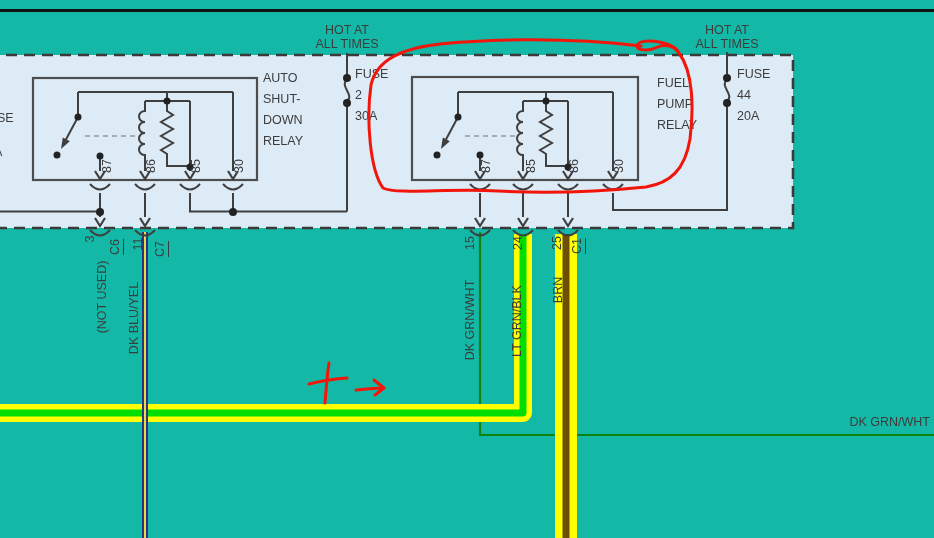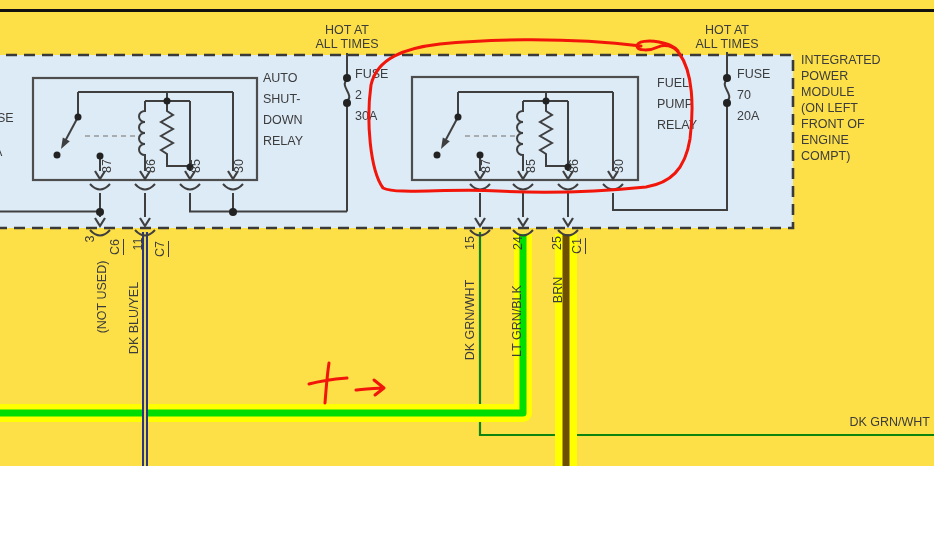--- a/index.html
+++ b/index.html
@@ -1,16 +1,16 @@
 <!DOCTYPE html>
 <html><head>
 <meta charset="utf-8">
 <style>
   html,body{margin:0;padding:0;background:#fff;}
-  .stage{position:relative;width:934px;height:466px;overflow:hidden;background:#fde047;
+  .stage{position:relative;width:934px;height:538px;overflow:hidden;background:#14b8a6;
          font-family:"Liberation Sans",sans-serif;}
   svg{position:absolute;left:0;top:0;}
   .lbl{position:absolute;font-size:12.5px;line-height:16px;color:#3c3c3c;white-space:pre-line;}
   .ctr{text-align:center;line-height:14px;}
   .lh17{line-height:21px;}
   .vlbl{position:absolute;font-size:12.5px;color:#3c3c3c;white-space:nowrap;
         transform:translate(-50%,-50%) rotate(-90deg);}
   .cbar{border-bottom:1.6px solid #3c3c3c;padding-bottom:1px;}
   .rt{text-align:right;}
 </style>
@@ -137,38 +137,31 @@
 
   <div class="lbl ctr" style="left:287px;top:23px;width:120px;">HOT AT
 ALL TIMES</div>
   <div class="lbl ctr" style="left:667px;top:23px;width:120px;">HOT AT
 ALL TIMES</div>
 
   <div class="lbl lh17" style="left:355px;top:64px;">FUSE
 2
 30A</div>
   <div class="lbl lh17" style="left:737px;top:64px;">FUSE
-70
+44
 20A</div>
 
   <div class="lbl lh17" style="left:263px;top:68px;">AUTO
 SHUT-
 DOWN
 RELAY</div>
   <div class="lbl lh17" style="left:645px;top:73px;margin-left:12px;">FUEL
 PUMP
 RELAY</div>
 
-  <div class="lbl" style="left:801px;top:52px;">INTEGRATED
-POWER
-MODULE
-(ON LEFT
-FRONT OF
-ENGINE
-COMPT)</div>
 
   <div class="lbl" style="left:-3px;top:110px;">SE</div>
   <div class="lbl" style="left:-6px;top:144px;">A</div>
 
   <div class="vlbl" style="left:107px;top:166px;">87</div>
   <div class="vlbl" style="left:151px;top:166px;">86</div>
   <div class="vlbl" style="left:196px;top:166px;">85</div>
   <div class="vlbl" style="left:239px;top:166px;">30</div>
   <div class="vlbl" style="left:486px;top:166px;">87</div>
   <div class="vlbl" style="left:531px;top:166px;">85</div>

